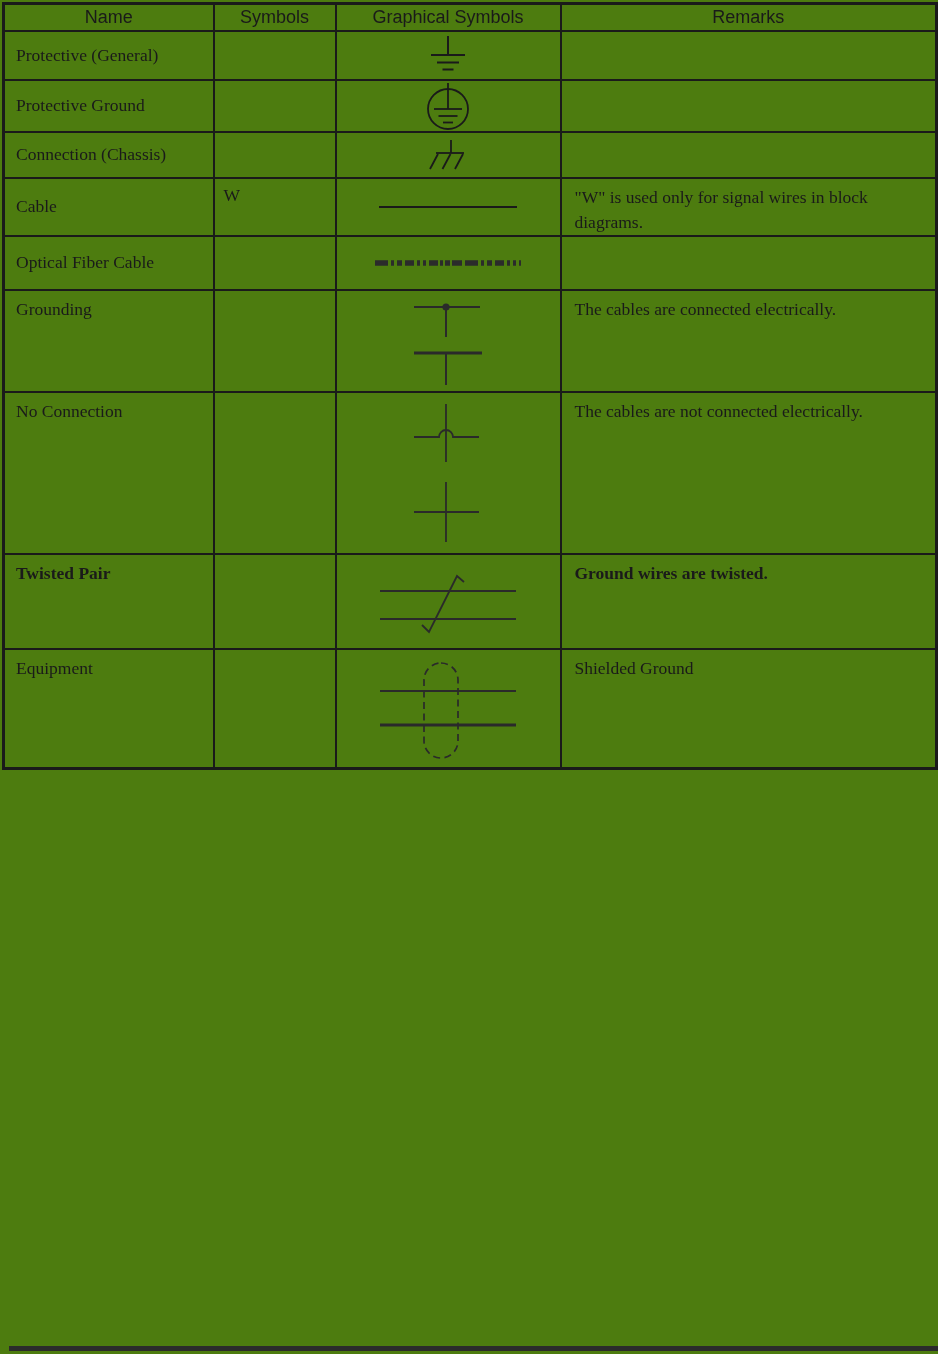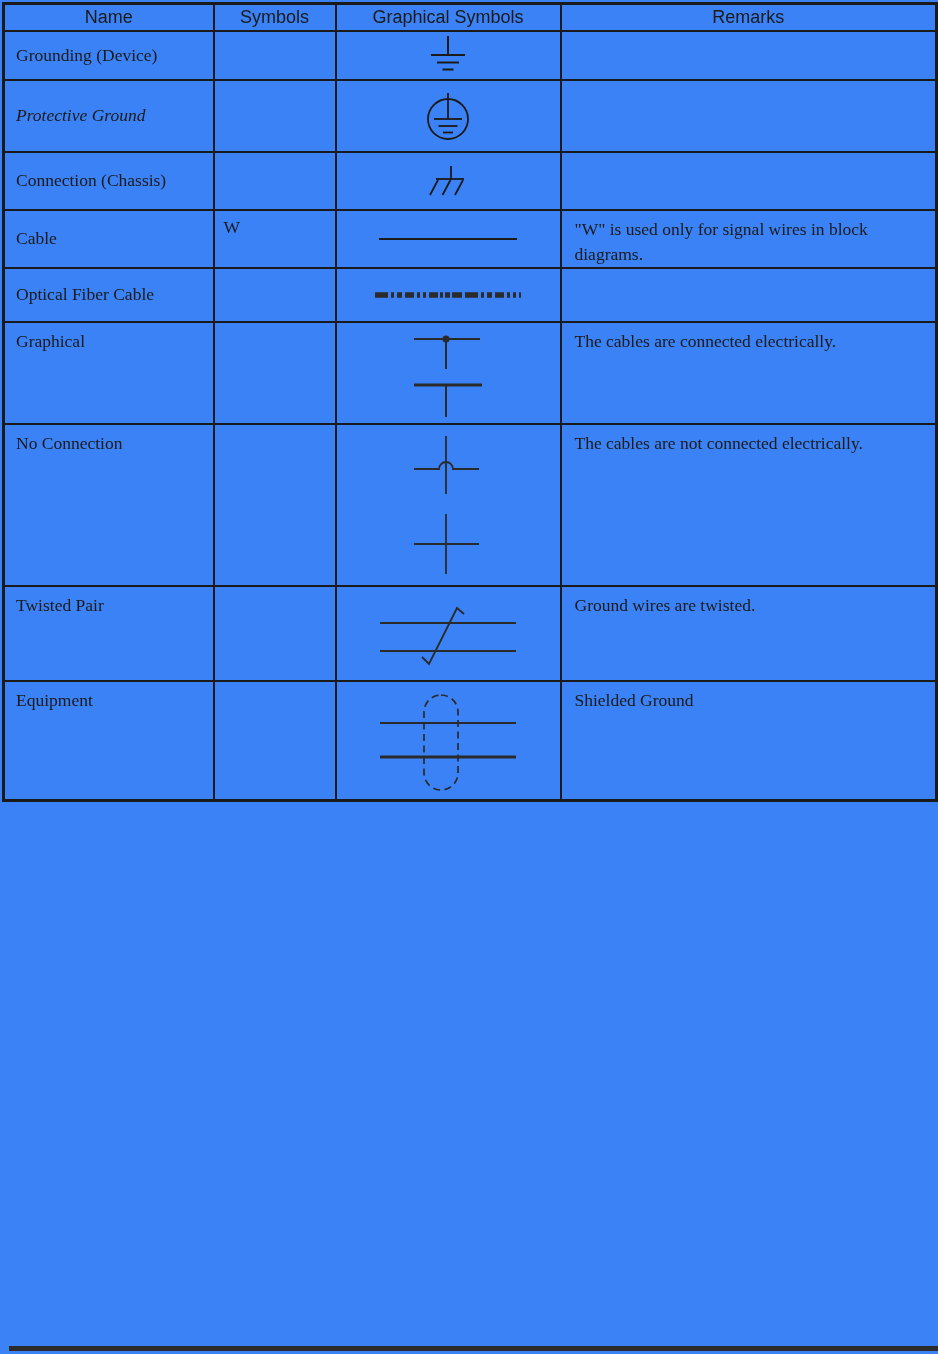--- a/index.html
+++ b/index.html
@@ -4,21 +4,21 @@
 <style>
   * { margin:0; padding:0; box-sizing:border-box; }
   html,body { background:#ffffff; }
   body {
     width:938px; height:1354px;
     position:relative;
     font-family:"Liberation Serif", serif;
     color:#1a1a1a;
     overflow:hidden;
   }
-  .page { position:absolute; inset:0; background:#3b82f6; }
+  .page { position:absolute; inset:0; background:#4d7c0f; }
 
   table.symtable {
     position:absolute; left:2px; top:2px;
     width:933px;
     border-collapse:collapse; table-layout:fixed;
     border:3px solid #1a1a1a;
   }
   .symtable th, .symtable td {
     border:2px solid #1a1a1a;
     vertical-align:top;
@@ -70,49 +70,49 @@
 
     <tbody>
         <tr style="height:27px;">
       <th>Name</th>
       <th>Symbols</th>
       <th>Graphical Symbols</th>
       <th>Remarks</th>
     </tr>
 
     <tr style="height:49px;">
-      <td class="name vc">Grounding (Device)</td>
+      <td class="name vc">Protective (General)</td>
       <td class="symcol"></td>
       <td class="gfx">
         <svg class="glyph" width="60" height="42" viewBox="0 0 60 42" stroke="#1a1a1a" stroke-width="2" fill="none">
           <path d="M30,2 V21"></path>
               <path d="M13,21 H47"></path>
               <path d="M19,28.5 H41"></path>
               <path d="M24.5,35.5 H35.5"></path>
         </svg>
       </td>
       <td class="remark"></td>
     </tr>
 
-    <tr style="height:72px;font-style:italic;">
+    <tr style="height:52px;">
       <td class="name vc">Protective Ground</td>
       <td class="symcol"></td>
       <td class="gfx">
         <svg class="glyph" width="62" height="50" viewBox="0 0 62 50" stroke="#1a1a1a" stroke-width="1.8" fill="none">
           <circle cx="31" cy="28" r="20"></circle>
           <path d="M31,2 V28"></path>
           <path d="M17,28 H45"></path>
               <path d="M21.5,35 H40.5"></path>
               <path d="M26,41.5 H36"></path>
         </svg>
       </td>
       <td class="remark"></td>
     </tr>
 
-    <tr style="height:58px;margin-top:21px;">
+    <tr style="height:46px;margin-top:21px;">
       <td class="name vc">Connection (Chassis)</td>
       <td class="symcol"></td>
       <td class="gfx">
         <svg class="glyph" width="50" height="34" viewBox="0 0 50 34" stroke="#1a1a1a" stroke-width="1.8" fill="none">
           <path d="M28,2 V15"></path>
               <path d="M13,15 H41"></path>
           <path d="M15,16 L7,31"></path>
               <path d="M27.5,16 L19.5,31"></path>
               <path d="M40,16 L32,31"></path>
         </svg>
@@ -136,21 +136,21 @@
       <td class="symcol"></td>
       <td class="gfx">
         <svg class="glyph" width="148" height="8" viewBox="0 0 148 8" stroke="#2b2b2b" stroke-width="5.5" fill="none">
           <path d="M1,4 H147" stroke-dasharray="13 3 3 3 5 3 9 3 3 3 3 3 9 2 3 2 5 2 10 3"></path>
         </svg>
       </td>
       <td class="remark"></td>
     </tr>
 
     <tr style="height:102px;">
-      <td class="name">Graphical</td>
+      <td class="name">Grounding</td>
       <td class="symcol"></td>
       <td class="gfx">
         <svg class="glyph" width="70" height="97" viewBox="0 0 70 97" stroke="#2a2a2a" fill="none">
           <path d="M1,15 H67" stroke-width="2"></path>
           <circle cx="33" cy="15" r="3.6" fill="#2a2a2a" stroke="none"></circle>
           <path d="M33,15 V45" stroke-width="2"></path>
           <path d="M1,61 H69" stroke-width="2.8"></path>
           <path d="M33,61 V93" stroke-width="2"></path>
         </svg>
       </td>
@@ -164,21 +164,21 @@
         <svg class="glyph" width="70" height="150" viewBox="0 0 70 150" stroke="#2a2a2a" stroke-width="1.8" fill="none">
           <path d="M33,6 V64"></path>
           <path d="M1,39 H26 A7,7 0 0 1 40,39 H66"></path>
           <path d="M33,84 V144"></path>
           <path d="M1,114 H66"></path>
         </svg>
       </td>
       <td class="remark">The cables are not connected electrically.</td>
     </tr>
 
-    <tr style="height:95px;">
+    <tr style="height:95px;font-weight:bold;">
       <td class="name">Twisted Pair</td>
       <td class="symcol"></td>
       <td class="gfx">
         <svg class="glyph" width="140" height="70" viewBox="0 0 140 70" stroke="#2a2a2a" stroke-width="2" fill="none">
           <path d="M2,25 H138"></path>
           <path d="M2,53 H138"></path>
           <path d="M86,16 L79,10 L51,66 L44,59" stroke-width="1.8"></path>
         </svg>
       </td>
       <td class="remark">Ground wires are twisted.</td>

